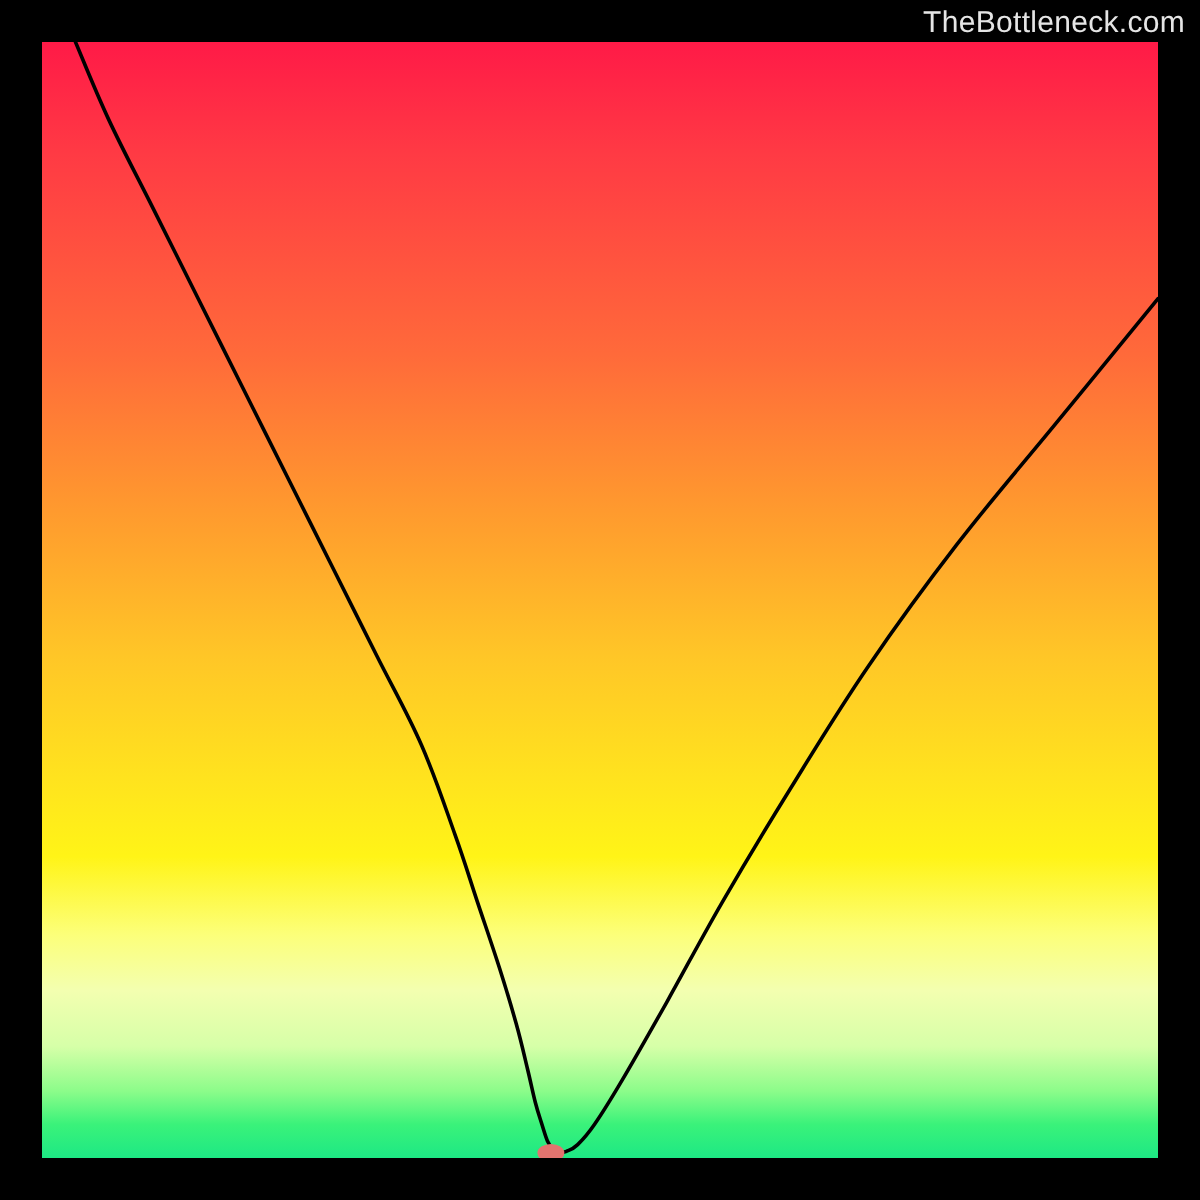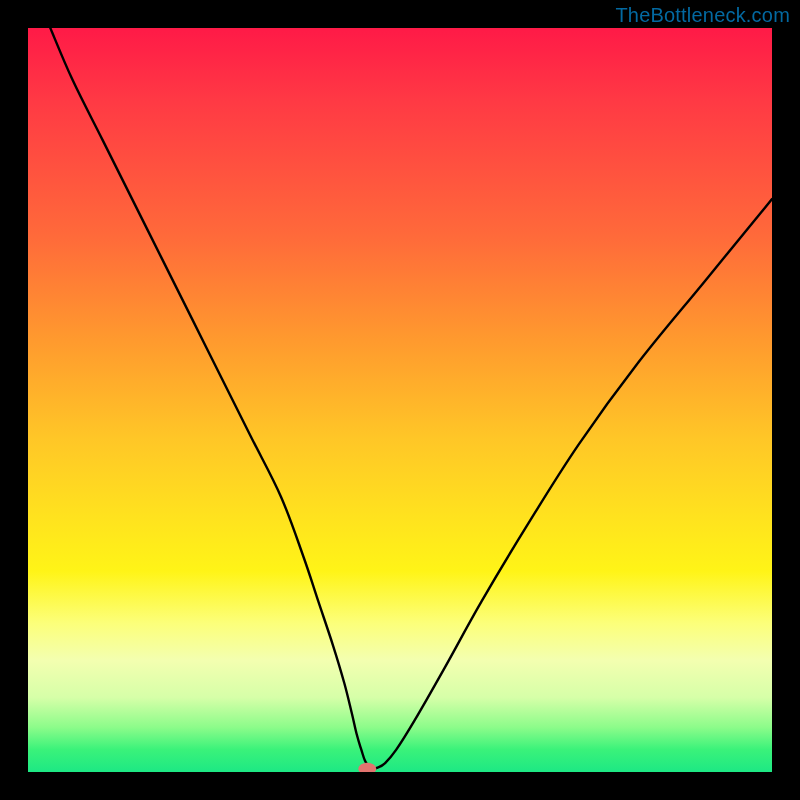--- a/index.html
+++ b/index.html
@@ -48,21 +48,21 @@
   .curve-svg {
     position: absolute;
     inset: 0;
     width: 100%;
     height: 100%;
   }
   .watermark {
     position: absolute;
     top: 4px;
     right: 10px;
-    color: #0369a1;
+    color: #e5e5e5;
     font-size: 20px;
     font-weight: 500;
     letter-spacing: 0.2px;
     user-select: none;
   }
 </style>
 </head>
 <body>
 
 <div class="chart-wrapper">

